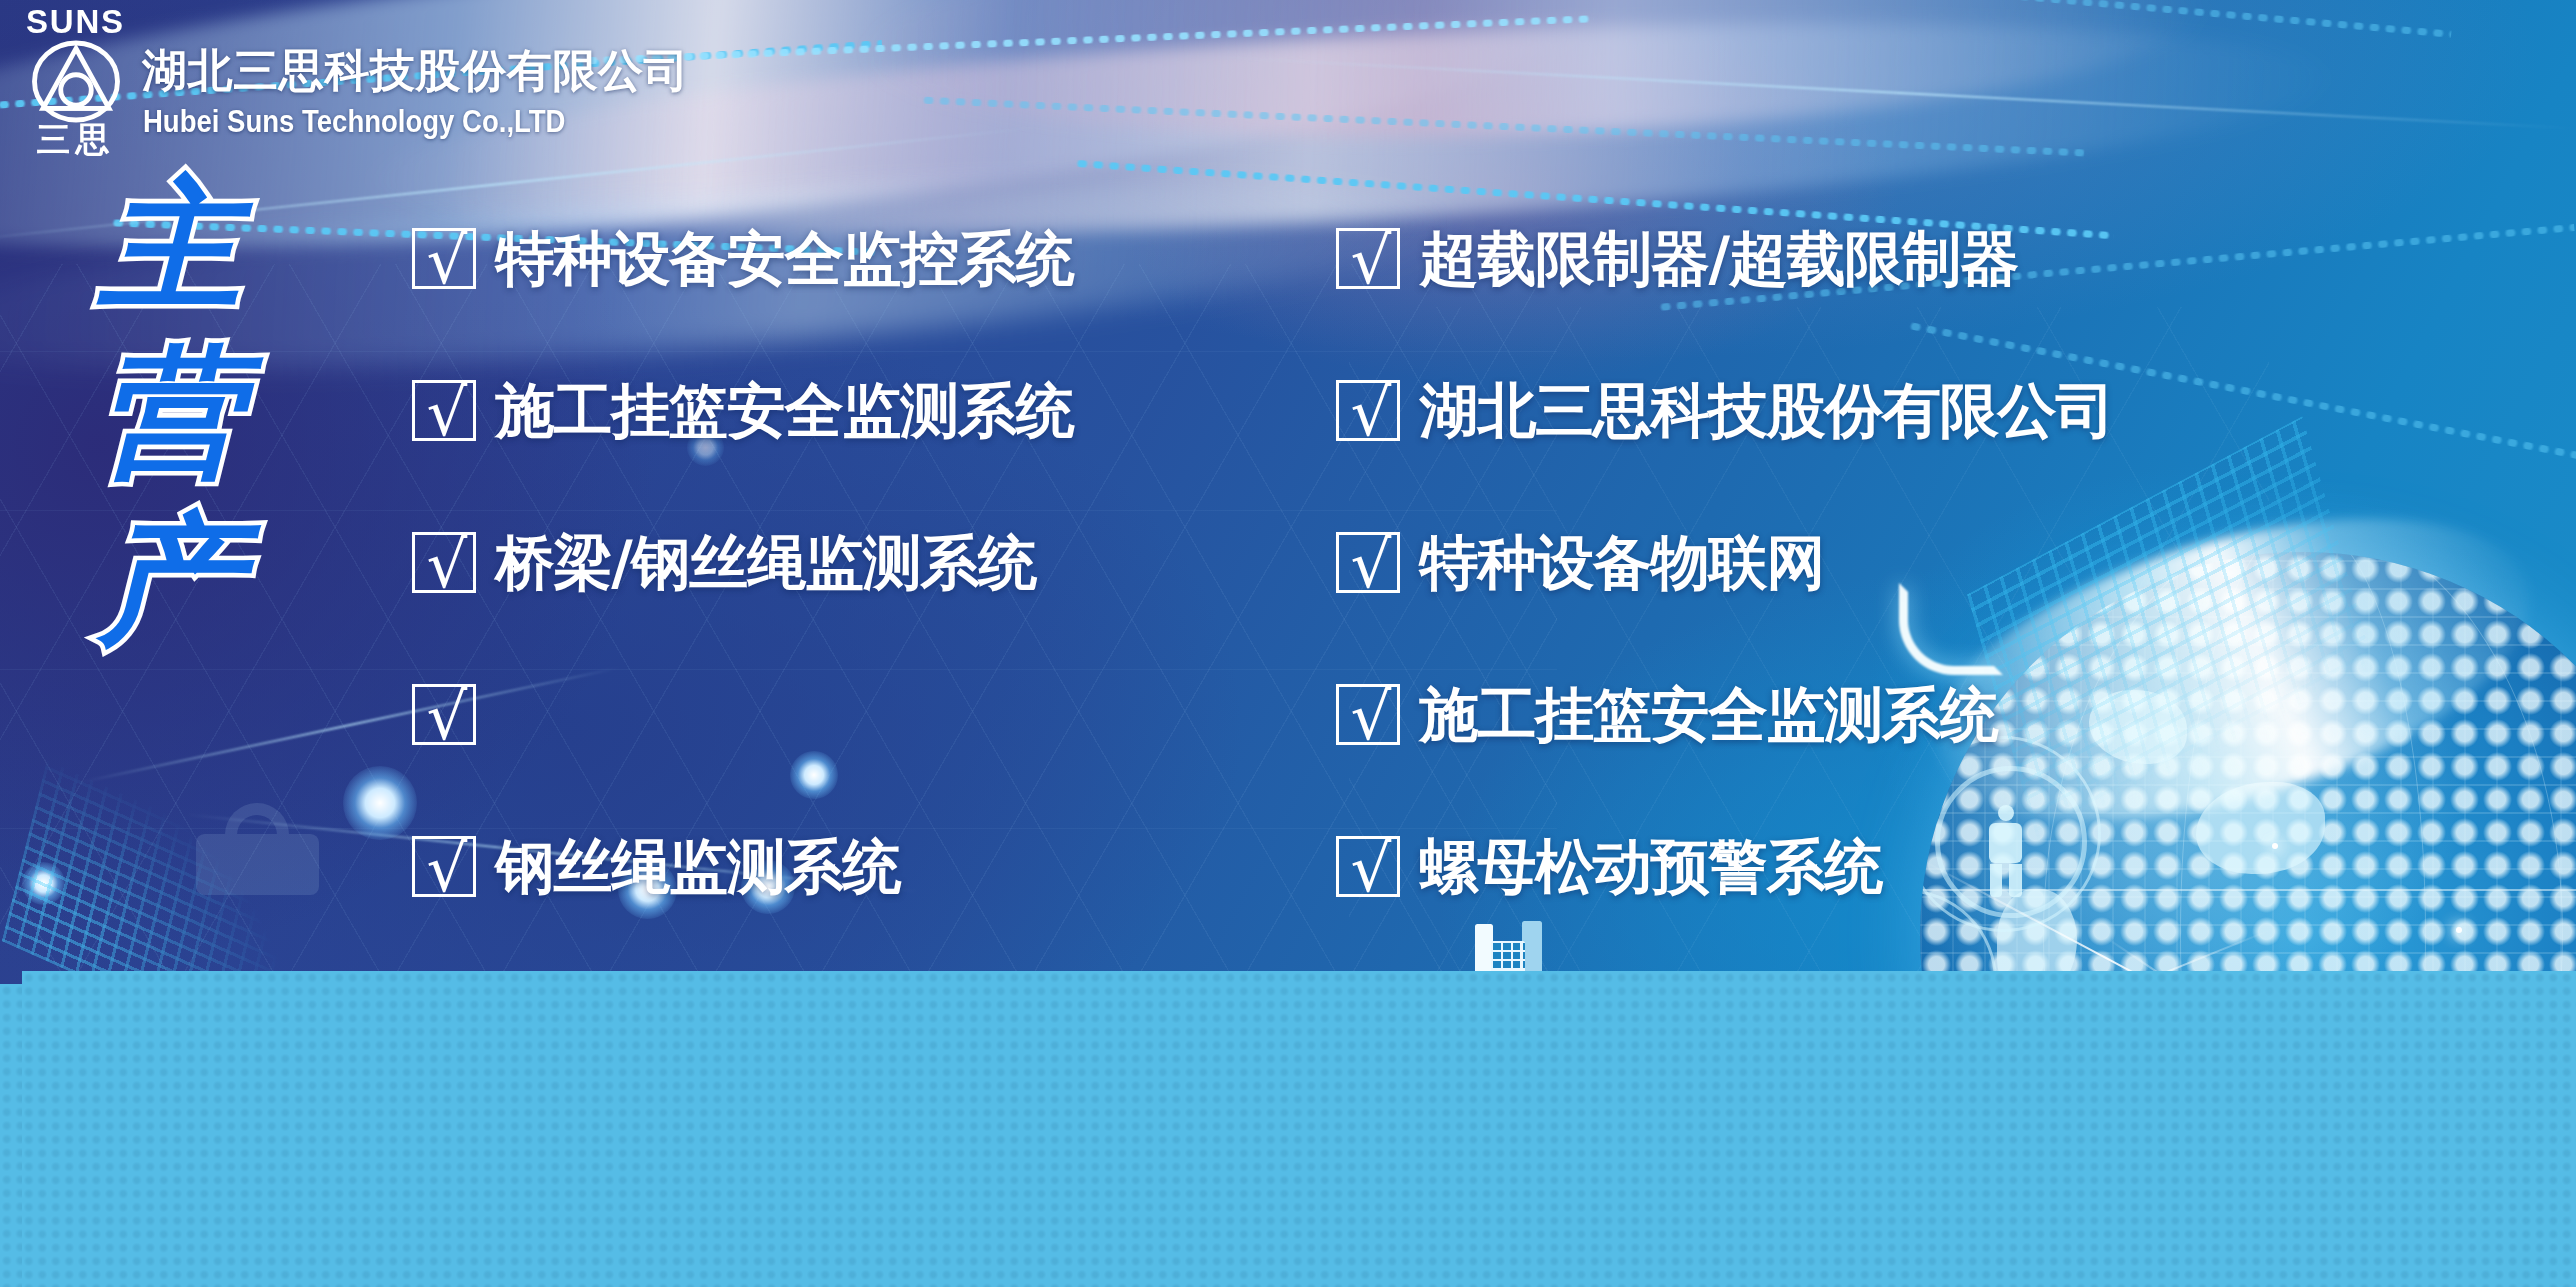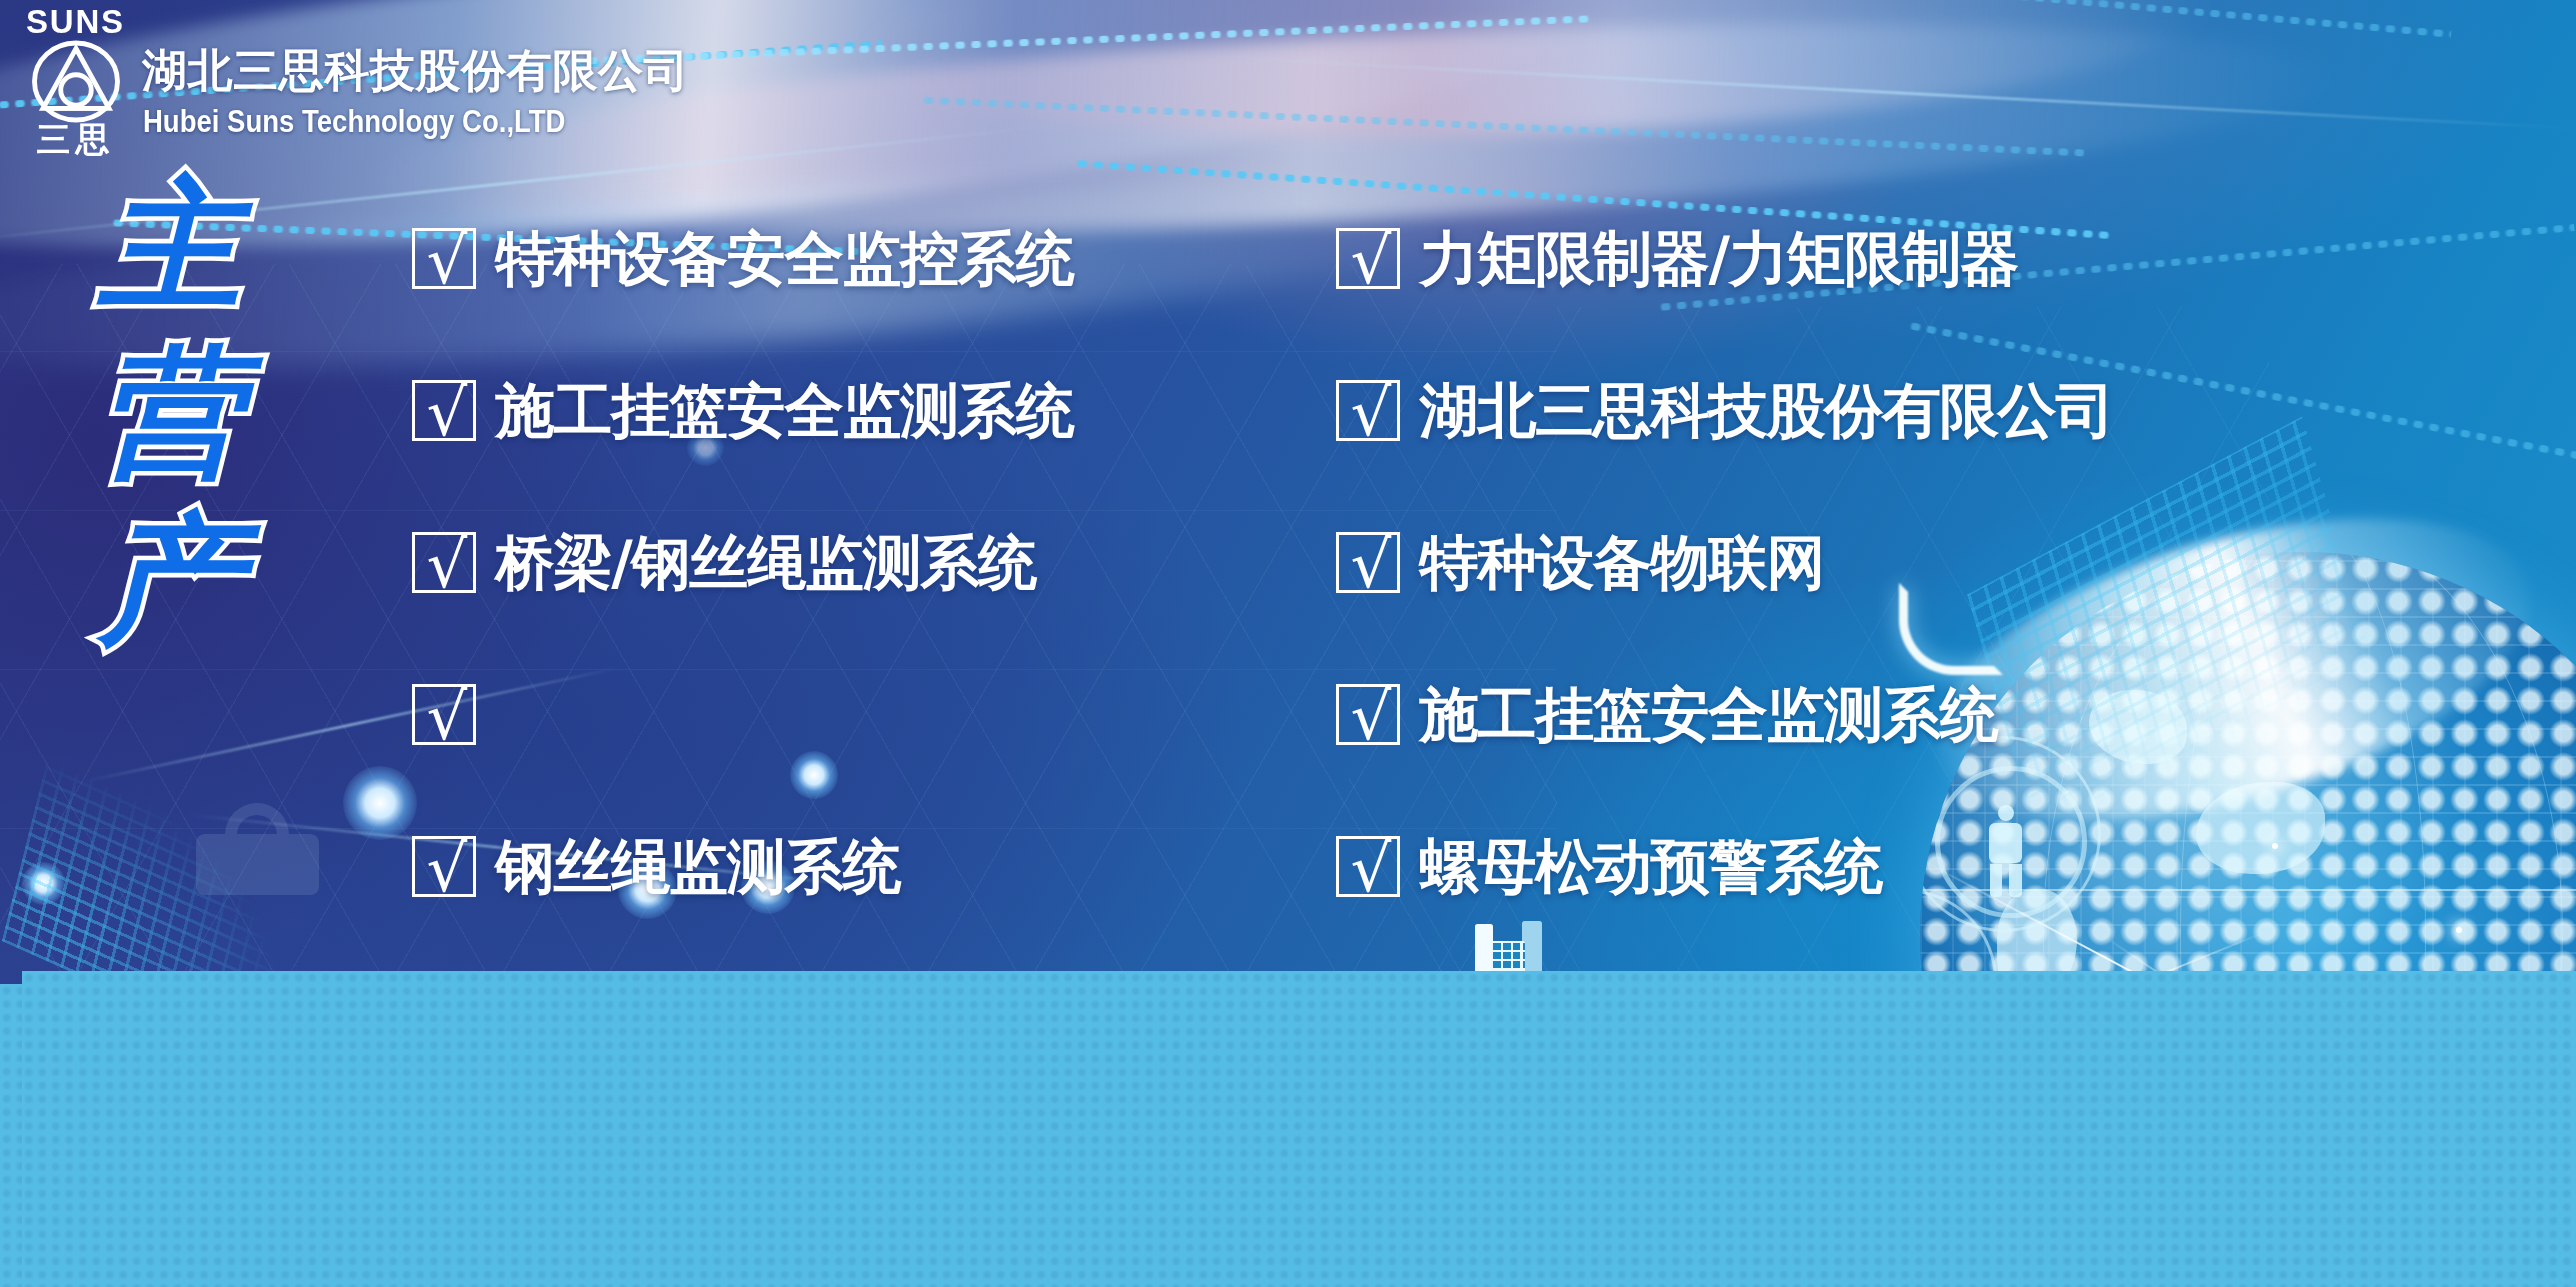--- a/index.html
+++ b/index.html
@@ -363,21 +363,21 @@
     <div class="cbox">
         <div class="tick">√</div>
       </div>
     <div class="plabel">钢丝绳监测系统</div>
   </div>
 
   <div class="prod" style="left:1336px;top:228px;">
     <div class="cbox">
         <div class="tick">√</div>
       </div>
-    <div class="plabel">力矩限制器/力矩限制器</div>
+    <div class="plabel">超载限制器/超载限制器</div>
   </div>
   <div class="prod" style="left:1336px;top:380px;">
     <div class="cbox">
         <div class="tick">√</div>
       </div>
     <div class="plabel">湖北三思科技股份有限公司</div>
   </div>
   <div class="prod" style="left:1336px;top:532px;">
     <div class="cbox">
         <div class="tick">√</div>

